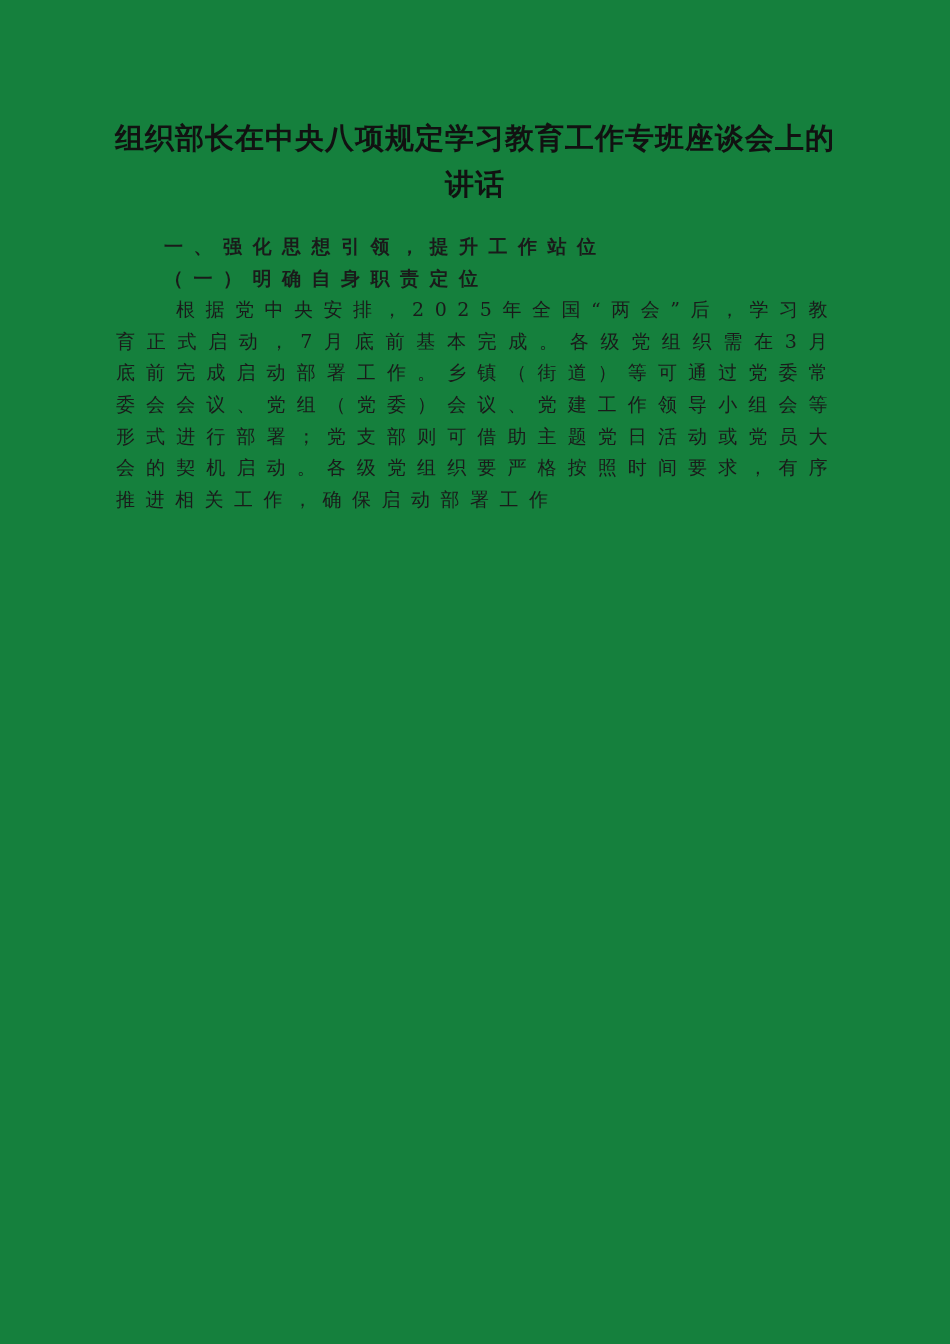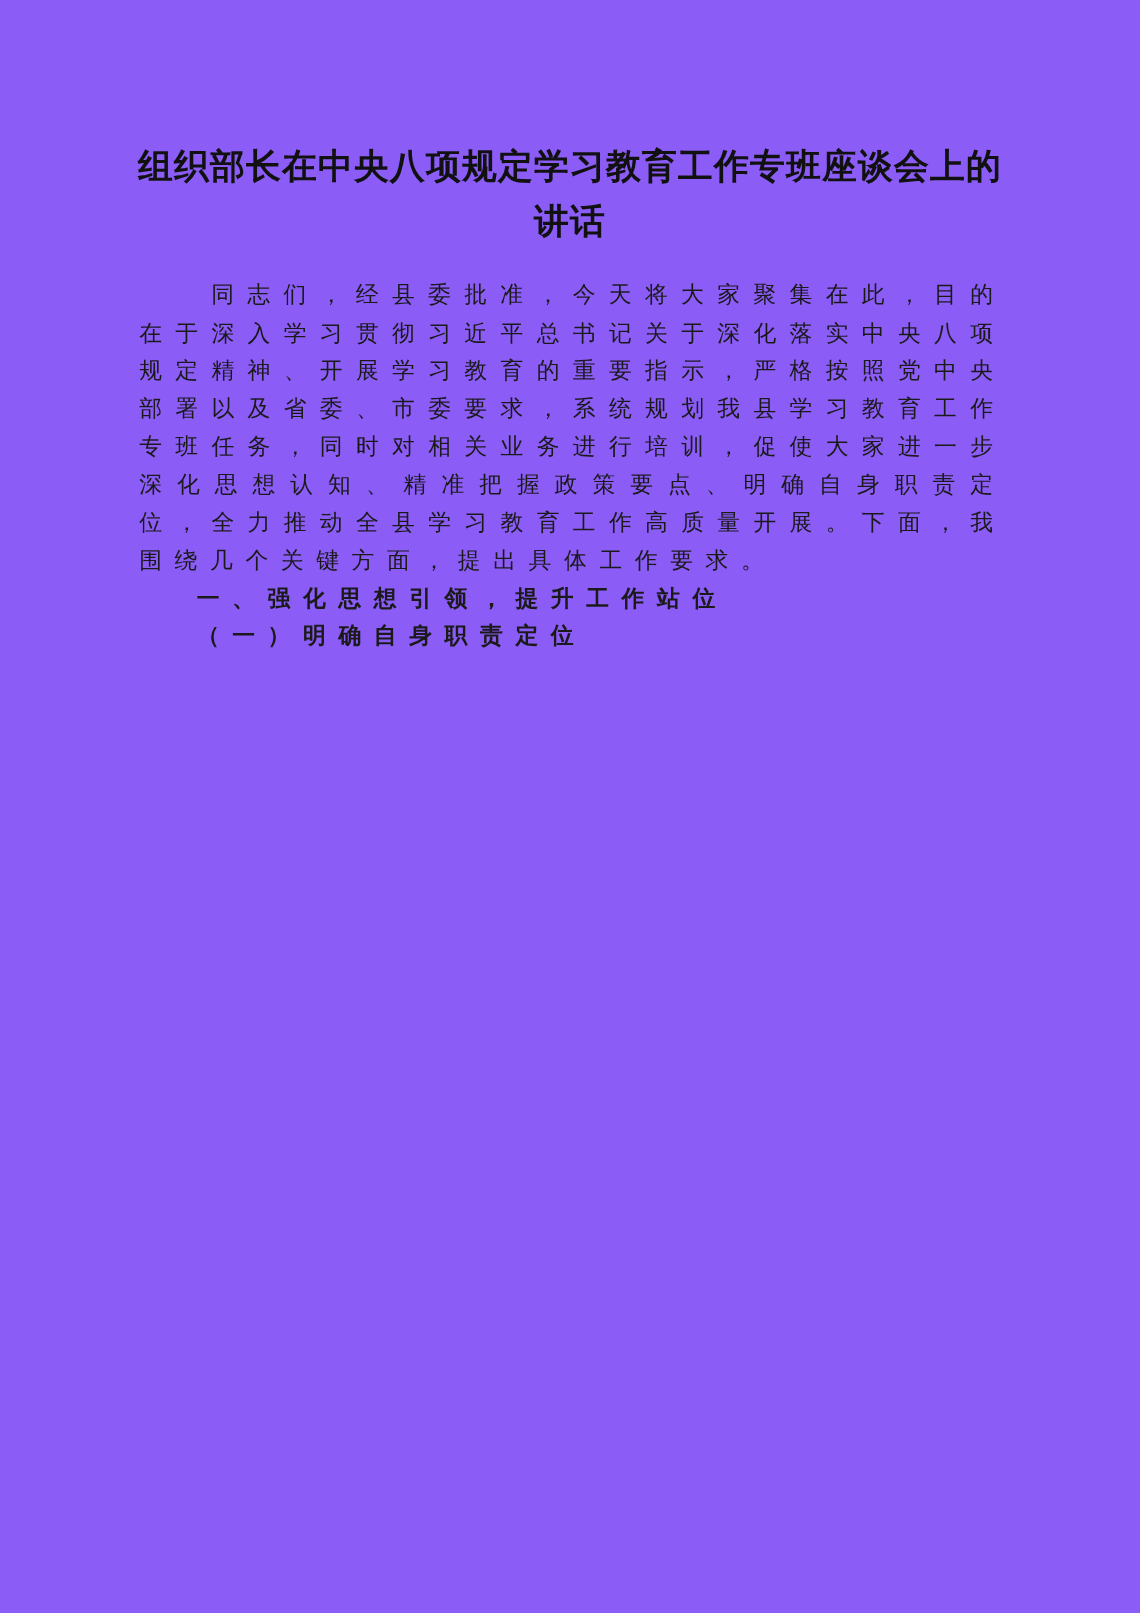--- a/index.html
+++ b/index.html
@@ -1,17 +1,17 @@
 <!DOCTYPE html>
 <html><head>
 <meta charset="utf-8">
 <style>
   html, body { margin: 0; padding: 0; background: #ffffff; }
   body { width: 950px; height: 1344px; position: relative; overflow: hidden; }
-  .page { position: absolute; left: 0; top: 0; width: 950px; height: 1344px; background: #8b5cf6; }
+  .page { position: absolute; left: 0; top: 0; width: 950px; height: 1344px; background: #15803d; }
   .title {
     position: absolute; left: 110px; top: 115px; width: 730px;
     text-align: center;
     font-family: "DejaVu Serif", "Liberation Serif", serif;
     font-weight: bold; font-size: 29px; line-height: 46px; color: #111;
     letter-spacing: 1px;
   }
   .body {
     position: absolute; left: 116px; top: 231px; width: 722px;
     font-family: "DejaVu Serif", "Liberation Serif", serif;
@@ -21,17 +21,17 @@
   }
   .body p { margin: 0; text-indent: 60px; }
   .body p.heading { text-indent: 48px; font-weight: bold; }
 </style>
 </head>
 <body>
 
 <div class="page">
   <div class="title">组织部长在中央八项规定学习教育工作专班座谈会上的讲话</div>
   <div class="body">
-    <p>同志们，经县委批准，今天将大家聚集在此，目的在于深入学习贯彻习近平总书记关于深化落实中央八项规定精神、开展学习教育的重要指示，严格按照党中央部署以及省委、市委要求，系统规划我县学习教育工作专班任务，同时对相关业务进行培训，促使大家进一步深化思想认知、精准把握政策要点、明确自身职责定位，全力推动全县学习教育工作高质量开展。下面，我围绕几个关键方面，提出具体工作要求。</p>
     <p class="heading">一、强化思想引领，提升工作站位</p>
     <p class="heading">（一）明确自身职责定位</p>
+    <p>根据党中央安排，2025年全国“两会”后，学习教育正式启动，7月底前基本完成。各级党组织需在3月底前完成启动部署工作。乡镇（街道）等可通过党委常委会会议、党组（党委）会议、党建工作领导小组会等形式进行部署；党支部则可借助主题党日活动或党员大会的契机启动。各级党组织要严格按照时间要求，有序推进相关工作，确保启动部署工作</p>
   </div>
 </div>
 
 </body></html>

